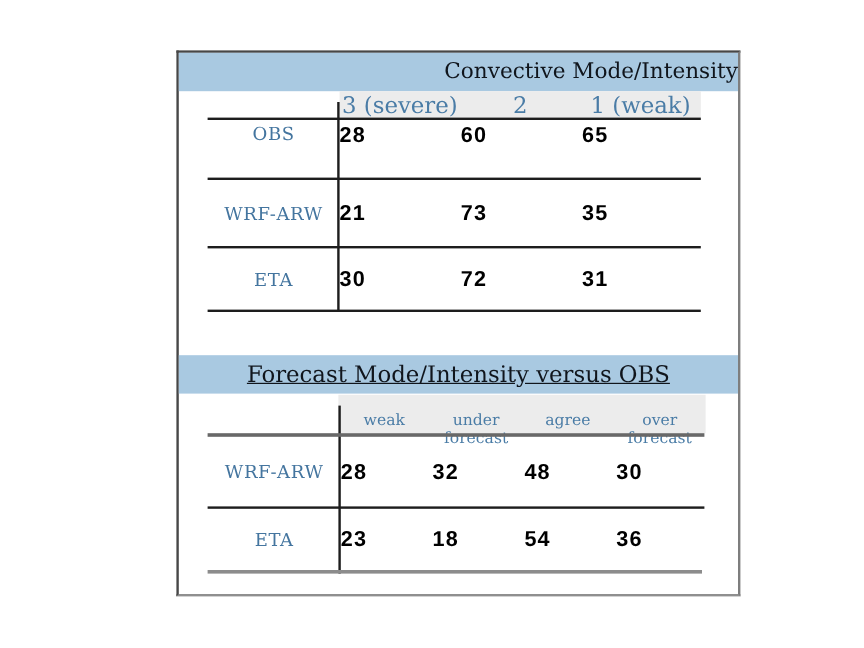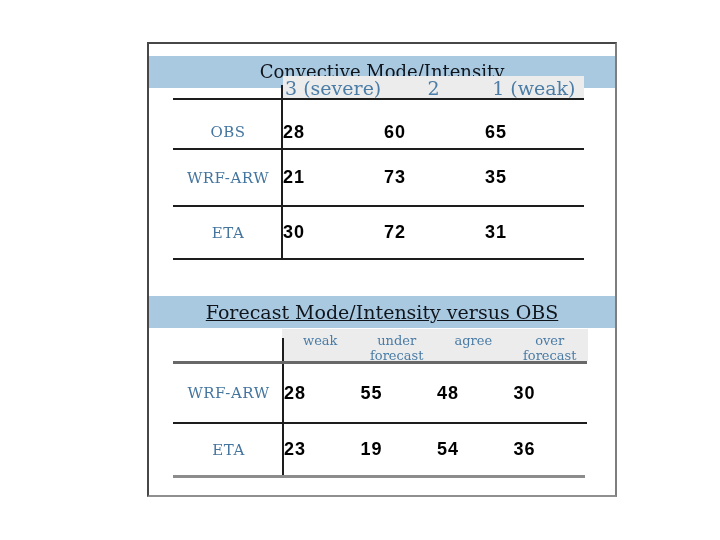--- a/index.html
+++ b/index.html
@@ -10,25 +10,25 @@
   .box {
     position:absolute; left:147px; top:42px; width:466px; height:451px;
     background:#ffffff;
     border-top:2px solid #474747; border-left:2px solid #474747;
     border-right:2px solid #7e7e7e; border-bottom:2px solid #8f8f8f;
   }
   .band {
     position:absolute; left:0; width:100%; background:#a9c9e1;
     text-align:center; color:#10151c;
   }
-  .band1 { top:12px; height:32px; line-height:32px; font-size:18px; }
+  .band1 { top:0; height:32px; line-height:32px; font-size:18px;text-align:right; }
   .band2 { top:252px; height:32px; line-height:32px; font-size:19px;text-decoration:underline; }
   .strip { position:absolute; background:#ececec; display:flex; box-sizing:border-box; }
   .strip1 { left:134px; top:32px; width:301px; height:24px; }
-  .strip2 { left:133px; top:285px; width:306px; height:32px; padding-top:4px; }
+  .strip2 { left:133px; top:285px; width:306px; height:32px; padding-top:14px; }
   .hcell { flex:1; text-align:center; color:#4a7ca6; }
   .strip1 .hcell { font-size:19px; line-height:24px; }
   .strip2 .hcell { font-size:13px; line-height:15px; }
   .hline { position:absolute; left:24px; height:2px; background:#1d1d1d; z-index:3; }
   .t1line { width:411px; }
   .t2line { width:414px; }
   .rule-dkgray { height:3px; background:#686868; }
   .rule-gray  { height:3px; background:#8c8c8c; }
   .vline { position:absolute; width:2px; background:#1d1d1d; z-index:2; }
   .vline1 { left:132px; top:41px; height:175px; }
@@ -39,21 +39,21 @@
   .rlabel {
     text-align:center; color:#44759f; font-size:15px; letter-spacing:0.5px;
   }
   .row.t1 .rlabel { width:110px; }
   .row.t2 .rlabel { width:111px; }
   .cell {
     flex:1; text-align:left; color:#000000;
     font-family:"Liberation Sans", sans-serif; font-weight:700;
     font-size:18px; letter-spacing:1px;
   }
-  .r1a { top:64px;  height:48px; }
+  .r1a { top:44px;  height:48px; }
   .r1b { top:106px; height:55px; }
   .r1c { top:163px; height:51px; }
   .r2a { top:320px; height:58px; }
   .r2b { top:380px; height:51px; }
 </style>
 </head>
 <body>
 
 <div class="canvas">
   <div class="box">
@@ -117,26 +117,26 @@
     </div>
 
     <div class="hline t2line rule-dkgray" style="top:317px"></div>
     <div class="hline t2line" style="top:378px"></div>
     <div class="hline rule-gray" style="top:431px; width:412px"></div>
     <div class="vline vline2"></div>
 
     <div class="row t2 r2a">
       <div class="rlabel">WRF-ARW</div>
       <div class="cell">28</div>
-      <div class="cell">55</div>
+      <div class="cell">32</div>
       <div class="cell">48</div>
       <div class="cell">30</div>
     </div>
     <div class="row t2 r2b">
       <div class="rlabel">ETA</div>
       <div class="cell">23</div>
-      <div class="cell">19</div>
+      <div class="cell">18</div>
       <div class="cell">54</div>
       <div class="cell">36</div>
     </div>
 
   </div>
 </div>
 
 </body></html>

